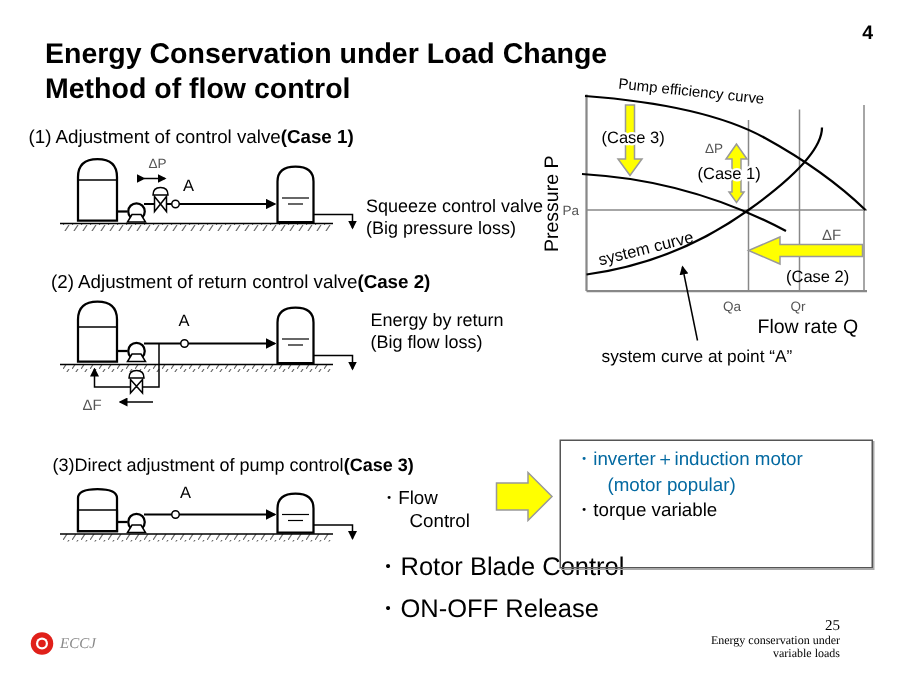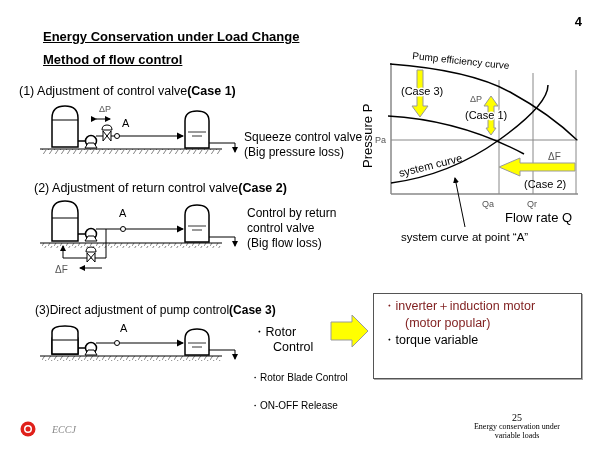--- a/index.html
+++ b/index.html
@@ -1,60 +1,59 @@
 <!DOCTYPE html>
 <html><head>
 <meta charset="utf-8">
 <style>
   html, body { margin:0; padding:0; }
   body { width:600px; height:450px; background:#fff; position:relative; overflow:hidden;
          font-family:"Liberation Sans", sans-serif; color:#000; }
   .abs { position:absolute; }
-  .title { left:43px; font-size:13px; font-weight:bold; line-height:22px; white-space:nowrap;text-decoration:underline; }
+  .title { left:30px; font-size:19px; font-weight:bold; line-height:22px; white-space:nowrap; }
   .pagenum { right:18px; top:14px; font-size:13px; font-weight:bold; }
   .sec { font-size:12.5px; white-space:nowrap; }
   .sec b { font-weight:bold; }
   .note { font-size:12px; line-height:15px; }
-  .note2 { font-size:10px; line-height:14px; }
+  .note2 { font-size:17px; line-height:14px; }
   .box { left:373px; top:293px; width:209px; height:86px; border:1px solid #555; box-shadow:1px 1px 0 #aaa;
          font-size:12.5px; line-height:17px; padding:4px 0 0 9px; box-sizing:border-box; }
-  .red { color:#7f1d1d; }
-  .footer { right:40px; top:413px; font-family:"Liberation Serif", serif; font-size:8px; text-align:center; line-height:9px; }
+  .red { color:#0369a1; }
+  .footer { right:40px; top:413px; font-family:"Liberation Serif", serif; font-size:8px; text-align:right; line-height:9px; }
   .footer .n { font-size:10px; }
-  .eccj { left:52px; top:424px; font-family:"Liberation Serif", serif; font-style:italic; font-size:10px; color:#888; }
+  .eccj { left:40px; top:424px; font-family:"Liberation Serif", serif; font-style:italic; font-size:10px; color:#888; }
 </style>
 </head>
 <body>
 
 <div class="abs pagenum">4</div>
 <div class="abs title" style="top:26px">Energy Conservation under Load Change</div>
 <div class="abs title" style="top:49px">Method of flow control</div>
 
 <div class="abs sec" style="left:19px;top:84px">
   <span>(1) Adjustment of control valve</span><b>(Case 1)</b>
 </div>
 <div class="abs note" style="left:244px;top:130px">
   <div>Squeeze control valve</div>
   <div>(Big pressure loss)</div>
 </div>
 
 <div class="abs sec" style="left:34px;top:181px">
   <span>(2) Adjustment of return control valve</span><b>(Case 2)</b>
 </div>
 <div class="abs note" style="left:247px;top:206px">
-  <div>Control by  return</div>
-  <div>control valve</div>
+  <div>Energy by  return</div>
   <div>(Big flow loss)</div>
 </div>
 
 <div class="abs sec" style="left:35px;top:303px;font-size:12px">
   <span>(3)Direct adjustment of pump control</span><b>(Case 3)</b>
 </div>
 <div class="abs note" style="left:253px;top:325px;font-size:12.5px">
-  <div>・Rotor</div>
+  <div>・Flow</div>
   <div style="padding-left:20px">Control</div>
 </div>
 <div class="abs note2" style="left:250px;top:371px">・Rotor Blade Control</div>
 <div class="abs note2" style="left:250px;top:399px">・ON-OFF Release</div>
 
 <svg class="abs" style="left:0;top:0" width="370" height="420">
   <defs>
     <marker id="ah" markerWidth="6" markerHeight="6" refX="5" refY="3" orient="auto">
         <path d="M0,0 L6,3 L0,6 z" fill="#000"></path>
       </marker>

